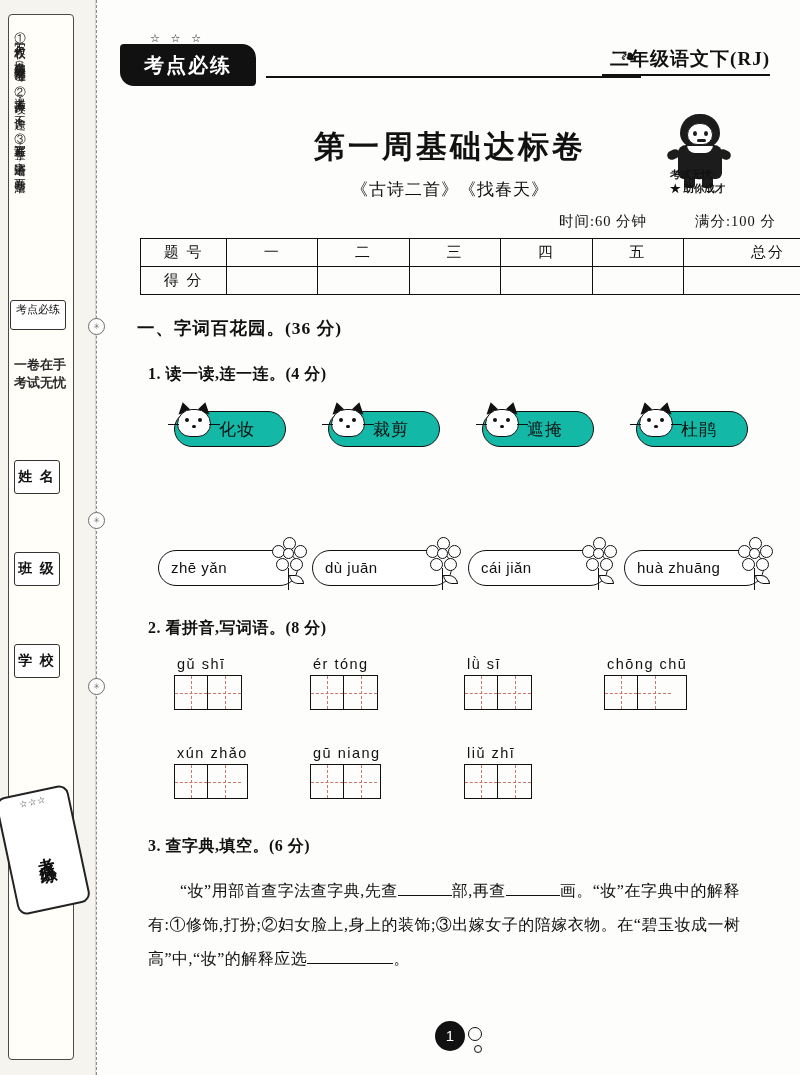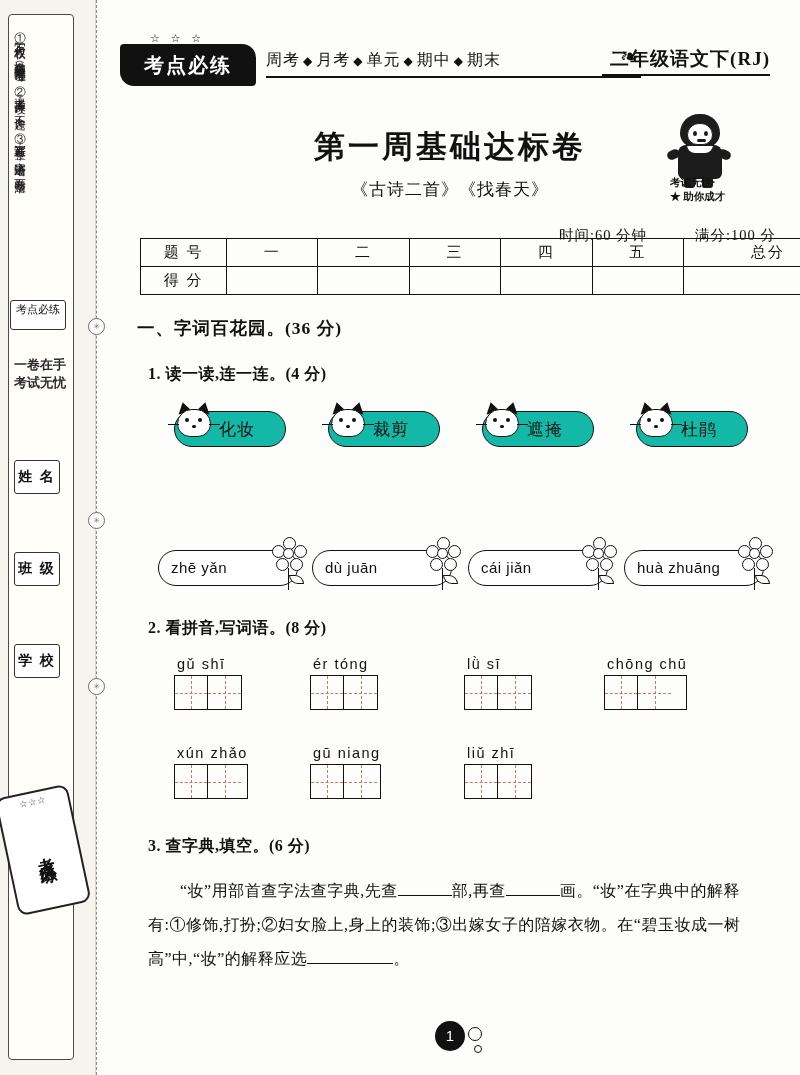--- a/index.html
+++ b/index.html
@@ -180,27 +180,27 @@
   }
   .m-arm {
     position: absolute; top: 36px; width: 13px; height: 9px; background: #1c1c1c; border-radius: 5px;
   }
   .m-arm.l { left: -3px; transform: rotate(-25deg); }
   .m-arm.r { left: 48px; transform: rotate(25deg); }
   .m-leg { position: absolute; top: 62px; width: 11px; height: 12px; background: #1c1c1c; border-radius: 3px; }
   .m-leg.l { left: 14px; } .m-leg.r { left: 32px; }
   .mascot-text {
     position: absolute; right: 0; top: 54px; width: 100px;
-    font-size: 10.5px; line-height: 14px; font-weight: bold; color: #111; margin-top: 8px;
+    font-size: 10.5px; line-height: 14px; font-weight: bold; color: #111;
   }
 
   
   .timescore {
     position: absolute; right: 12px; top: 212px;
-    font-size: 14.5px; letter-spacing: 1px; margin-top: 14px;
+    font-size: 14.5px; letter-spacing: 1px;
   }
   .timescore span.gap { display: inline-block; width: 48px; }
 
   
   .score-table {
     position: absolute; left: 28px; top: 238px; width: 713px;
     border-collapse: collapse;
   }
   .score-table td {
     border: 1.3px solid #111;
@@ -380,23 +380,20 @@
   <div class="punch p1">✳</div>
   <div class="punch p2">✳</div>
   <div class="punch p3">✳</div>
 
   <div class="content">
 
     <div class="header">
       <div class="hdr-stars">☆ ☆ ☆</div>
       <div class="hdr-left">
         <span class="t">考点必练</span>
-      </div>
-      <div class="hdr-mid">
-        <span>周考</span><span class="dot">◆</span><span>月考</span><span class="dot">◆</span><span>单元</span><span class="dot">◆</span><span>期中</span><span class="dot">◆</span><span>期末</span>
       </div>
       <div class="hdr-rule"></div>
       <div class="hdr-leaf">❧</div>
       <div class="hdr-right">二年级语文下(RJ)</div>
       <div class="hdr-right-rule"></div>
     </div>
 
     <div class="title">第一周基础达标卷</div>
     <div class="subtitle">《古诗二首》《找春天》</div>
 

